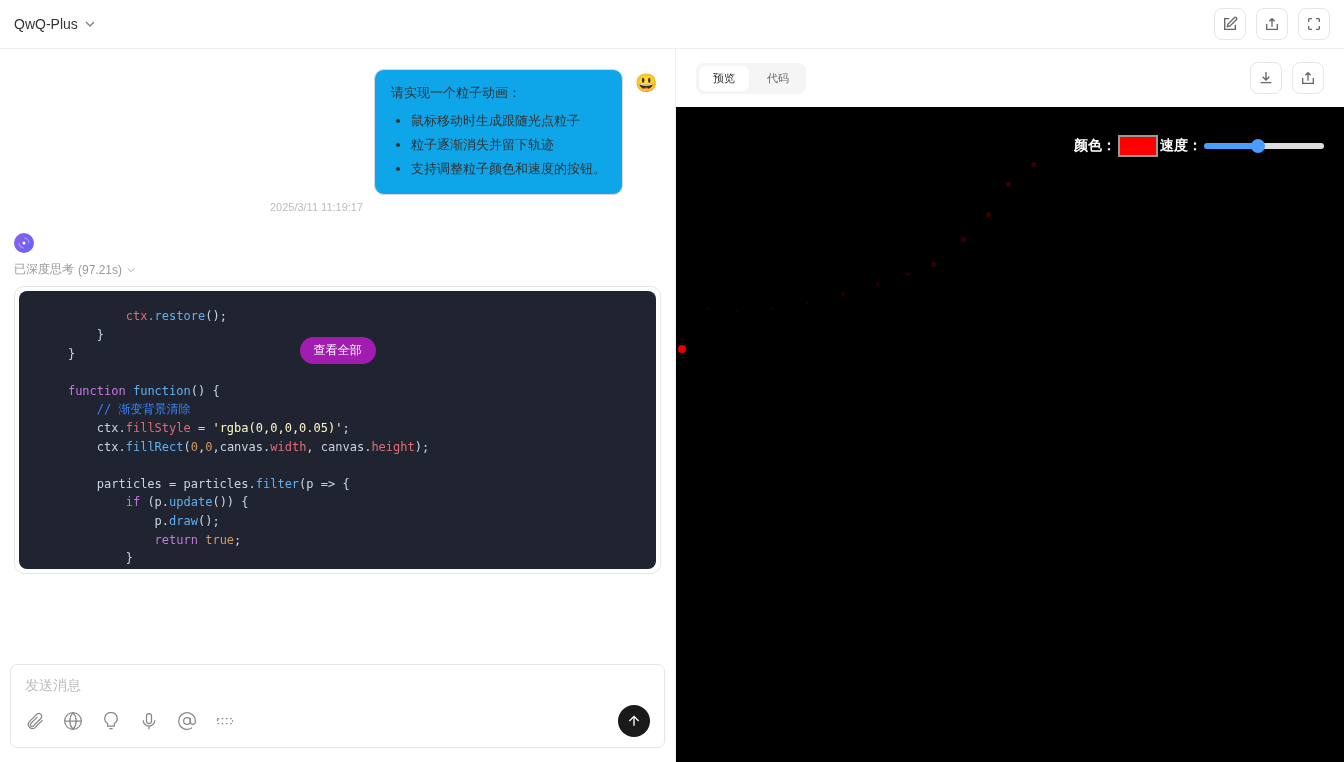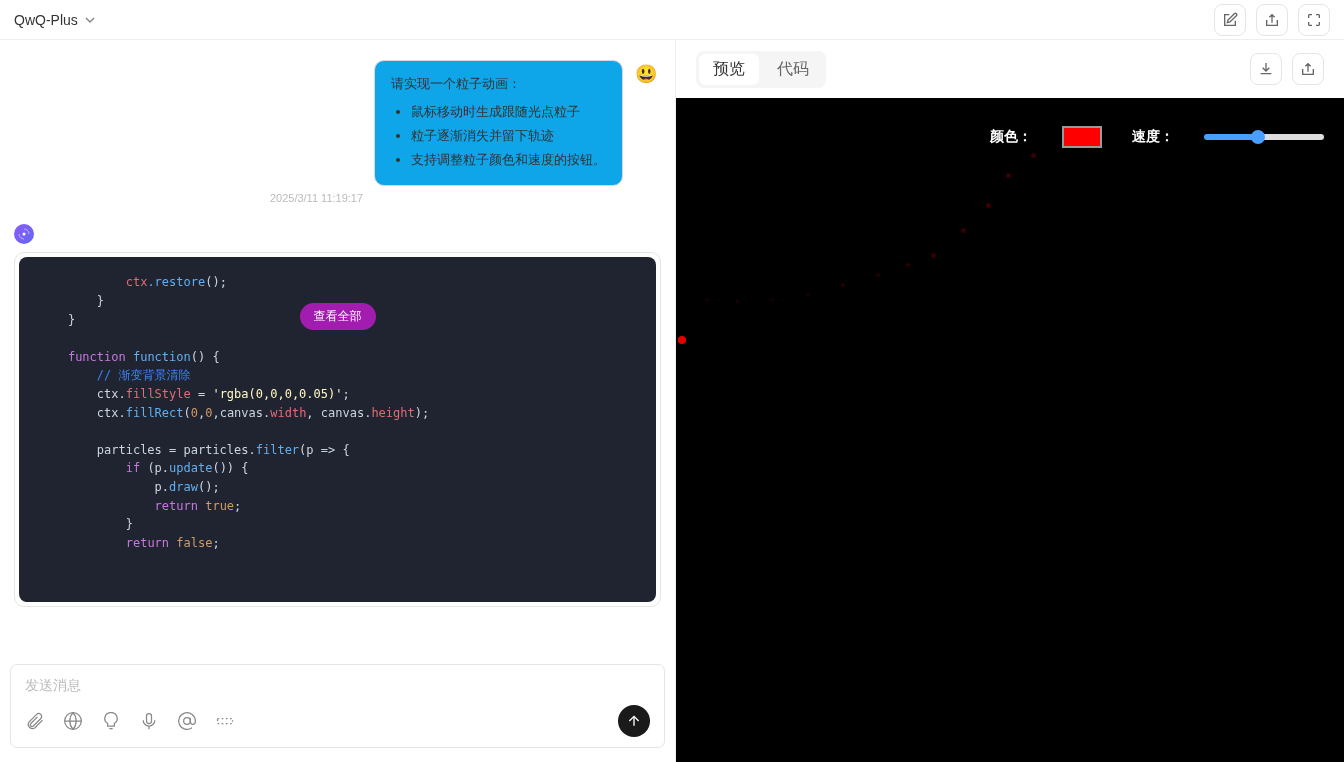--- a/index.html
+++ b/index.html
@@ -1,36 +1,36 @@
 <!DOCTYPE html>
 <html><head>
 <meta charset="utf-8">
 <style>
 * { box-sizing: border-box; margin: 0; padding: 0; }
 body { font-family: -apple-system, BlinkMacSystemFont, "Segoe UI", sans-serif; font-size: 14px; color: #333; background: #fff; width: 1344px; height: 762px; overflow: hidden; display: flex; flex-direction: column; }
-.header { height: 40px; border-bottom: 1px solid #eee; display: flex; align-items: center; padding: 0 14px; justify-content: space-between; }
+.header { height: 49px; border-bottom: 1px solid #eee; display: flex; align-items: center; padding: 0 14px; justify-content: space-between; }
 .model-select { display: flex; align-items: center; gap: 6px; cursor: pointer; }
 .model-select svg { width: 12px; height: 12px; }
 .header-actions { display: flex; gap: 10px; }
 .icon-btn { width: 32px; height: 32px; border: 1px solid #e5e5e5; border-radius: 8px; display: flex; align-items: center; justify-content: center; cursor: pointer; background: #fff; }
 .icon-btn svg { width: 16px; height: 16px; stroke: #666; }
 .main { flex: 1; display: flex; overflow: hidden; }
 .chat-pane { width: 675px; display: flex; flex-direction: column; position: relative; overflow: hidden; }
 .messages { flex: 1; overflow-y: auto; padding: 20px 14px 10px 14px; }
 .user-row { display: flex; justify-content: flex-end; gap: 10px; margin-bottom: 6px; }
 .avatar { width: 28px; height: 28px; border-radius: 50%; display: flex; align-items: center; justify-content: center; font-size: 18px; flex-shrink: 0; }
 .user-bubble { border: 1px solid #d8d5e8; border-radius: 10px; padding: 12px 16px; max-width: 260px; background: #0ea5e9; font-size: 13px; line-height: 1.7; color: #333; }
 .user-bubble ul { padding-left: 20px; margin-top: 6px; }
 .user-bubble li { margin-bottom: 2px; }
 .timestamp { text-align: center; font-size: 11px; color: #bbb; margin-right: 42px; margin-bottom: 20px; }
 .ai-avatar { width: 20px; height: 20px; border-radius: 50%; background: linear-gradient(135deg,#8b5cf6,#6366f1); display: flex; align-items: center; justify-content: center; margin-bottom: 8px; }
 .ai-avatar svg { width: 12px; height: 12px; fill: #fff; }
 .thinking { font-size: 12px; color: #999; margin-bottom: 8px; display: flex; align-items: center; gap: 4px; }
 .code-card { border: 1px solid #e5e5e5; border-radius: 10px; padding: 4px; position: relative; margin-bottom: 10px; }
-.code-block { background: #1f2430; border-radius: 8px; padding: 16px 20px; font-family: "SFMono-Regular", Consolas, monospace; font-size: 12px; line-height: 1.55; color: #cbd5e1; overflow: hidden; height: 345px; position: relative; }
+.code-block { background: #1f2430; border-radius: 8px; padding: 16px 20px; font-family: "SFMono-Regular", Consolas, monospace; font-size: 12px; line-height: 1.55; color: #cbd5e1; overflow: hidden; height: 278px; position: relative; }
 .show-all { position: absolute; top: 50px; left: 50%; transform: translateX(-50%); background: #a21caf; color: #fff; padding: 5px 14px; border-radius: 14px; font-size: 12px; cursor: pointer; z-index: 2; }
 .code-block pre { white-space: pre; }
 .kw { color: #c678dd; }
 .fn { color: #61afef; }
 .str { color: #fef9c3; }
 .num { color: #d19a66; }
 .prop { color: #e06c75; }
 .bool { color: #d19a66; }
 .cmt { color: #3b82f6; }
 .input-wrap { margin: 0 10px 14px 10px; border: 1px solid #e5e5e5; border-radius: 7px; padding: 12px 14px 10px 14px; }
@@ -38,25 +38,25 @@
 .input-field::placeholder { color: #bbb; }
 .input-tools { display: flex; align-items: center; justify-content: space-between; margin-top: 12px; }
 .tool-row { display: flex; gap: 18px; align-items: center; }
 .tool-row svg { width: 20px; height: 20px; stroke: #888; fill: none; stroke-width: 1.5; cursor: pointer; }
 .send-btn { width: 32px; height: 32px; border-radius: 50%; background: #1a1a1a; display: flex; align-items: center; justify-content: center; cursor: pointer; }
 .send-btn svg { width: 16px; height: 16px; stroke: #fff; fill: none; stroke-width: 2; }
 .disclaimer { text-align: center; font-size: 11px; color: #bbb; padding-bottom: 4px; }
 .preview-pane { flex: 1; display: flex; flex-direction: column; border-left: 1px solid #eee; }
 .preview-head { height: 58px; display: flex; align-items: center; justify-content: space-between; padding: 0 20px; }
 .tabs { display: flex; gap: 4px; background: #f5f5f5; padding: 3px; border-radius: 8px; }
-.tab { padding: 5px 14px; border-radius: 6px; font-size: 16px; cursor: pointer; color: #666; }
+.tab { padding: 5px 14px; border-radius: 6px; font-size: 11px; cursor: pointer; color: #666; }
 .tab.active { background: #fff; color: #333; }
 .preview-actions { display: flex; gap: 10px; }
 .canvas-area { flex: 1; background: #000; position: relative; }
-.controls { position: absolute; top: 28px; right: 20px; display: flex; align-items: center; gap: 30px; color: #fff; font-size: 14px; font-weight: bold; }
+.controls { position: absolute; top: 28px; right: 20px; display: flex; align-items: center; gap: 2px; color: #fff; font-size: 14px; font-weight: bold; }
 .color-swatch { width: 40px; height: 22px; background: #ff0000; border: 2px solid #999; cursor: pointer; }
 .slider { width: 120px; height: 6px; background: linear-gradient(to right,#4a9eff 45%,#ddd 45%); border-radius: 3px; position: relative; cursor: pointer; }
 .slider-thumb { position: absolute; left: 45%; top: 50%; transform: translate(-50%,-50%); width: 14px; height: 14px; border-radius: 50%; background: #4a9eff; }
 .particle { position: absolute; border-radius: 50%; background: #ff0000; }
 </style>
 </head>
 <body>
 
 <div class="header">
   <div class="model-select">
@@ -97,20 +97,27 @@
           </ul>
         </div>
         <div class="avatar">😃</div>
       </div>
       <div class="timestamp">2025/3/11 11:19:17</div>
 
       <div class="ai-avatar">
         <svg viewBox="0 0 24 24">
             <circle cx="12" cy="12" r="3"></circle>
             <path d="M12 2a10 10 0 0110 10M12 22A10 10 0 012 12" stroke="#fff" fill="none"></path>
+          </svg>
+      </div>
+      <div class="thinking">
+        <span>已深度思考</span>
+        <span>(97.21s)</span>
+        <svg width="10" height="10" viewBox="0 0 12 12">
+            <path d="M2 4l4 4 4-4" stroke="#999" fill="none"></path>
           </svg>
       </div>
 
       <div class="code-card">
         <div class="show-all">查看全部</div>
         <div class="code-block">
 <pre>            <span class="prop">ctx</span><span class="fn">.restore</span><span>();</span>
         }
     }
 

